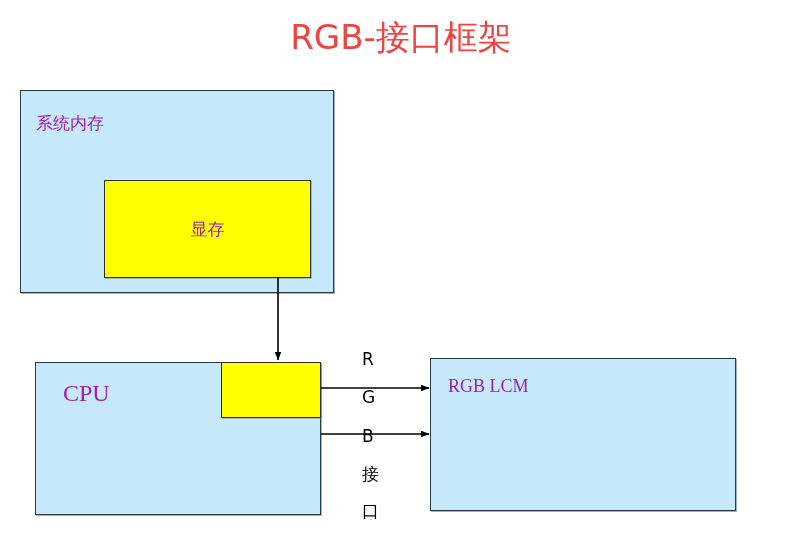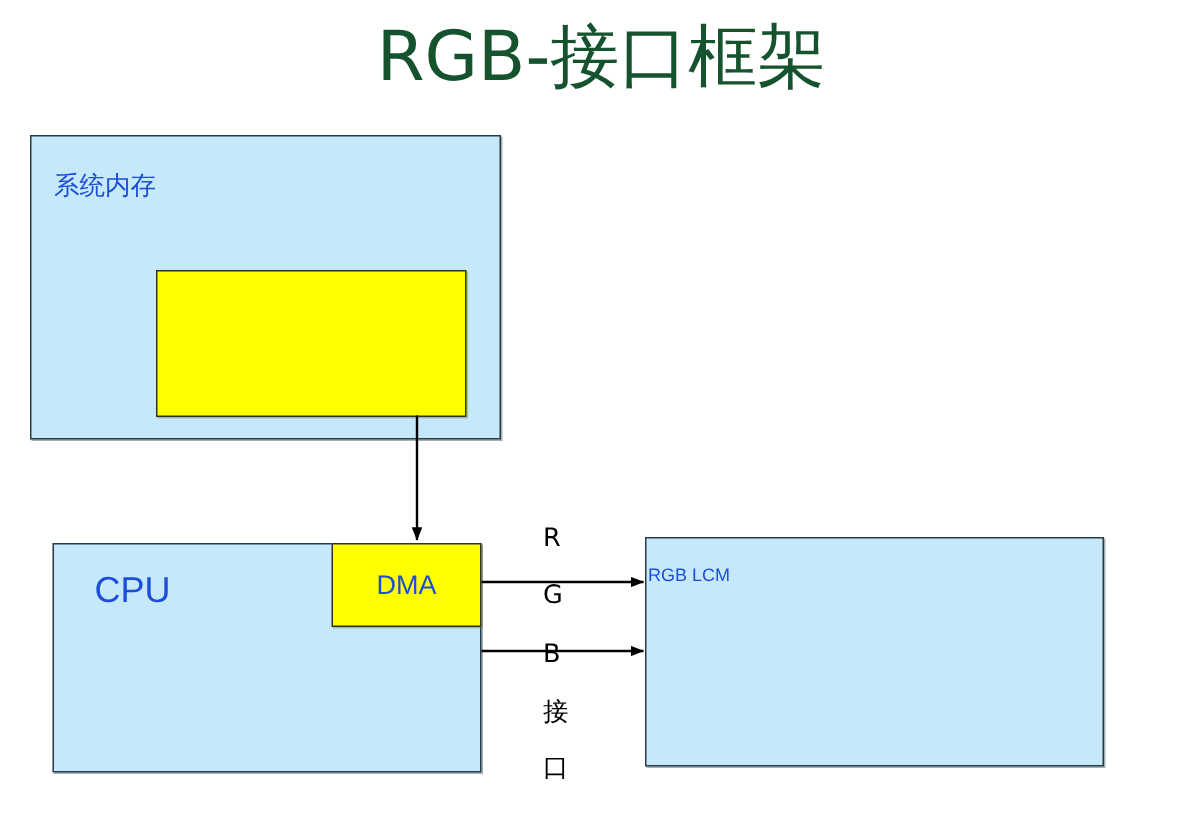--- a/index.html
+++ b/index.html
@@ -18,23 +18,23 @@
     overflow: hidden;
   }
 
   
   #title {
     position: absolute;
     left: 0;
     top: 8px;
     width: 802px;
     text-align: center;
-    font-size: 46px;
+    font-size: 34px;
     line-height: 58px;
-    color: #14532d;
+    color: #ef4444;
     font-family: "DejaVu Sans", "Liberation Sans", sans-serif;
     font-weight: 400;
     letter-spacing: 0px;
     white-space: nowrap;
   }
 
   
   .box {
     position: absolute;
     box-sizing: border-box;
@@ -46,23 +46,23 @@
     box-shadow: 1px 1px 0 rgba(90,110,125,0.55);
   }
   .box-yellow {
     background: #ffff00;
     border: 1px solid #30302a;
     box-shadow: 1px 1px 0 rgba(120,120,90,0.45);
   }
 
   .box-label {
     position: absolute;
-    color: #1d4ed8;
+    color: #a21caf;
     white-space: nowrap;
-    font-family: Liberation Sans, sans-serif;
+    font-family: Liberation Serif, serif;
   }
 
   
   #sys-mem-box { left: 20px;  top: 90px;  width: 314px; height: 203px; }
   #sys-mem-label { left: 36px; top: 112px; font-size: 17px; }
 
   
   #vram-box { left: 104px; top: 180px; width: 207px; height: 98px; }
   #vram-label {
     left: 104px; top: 180px; width: 207px; height: 98px;
@@ -77,21 +77,21 @@
   
   #dma-box { left: 221px; top: 362px; width: 100px; height: 56px; }
   #dma-label {
     left: 221px; top: 362px; width: 100px; height: 56px;
     display: flex; align-items: center; justify-content: center;
     font-size: 18px;
   }
 
   
   #lcm-box { left: 430px; top: 358px; width: 306px; height: 153px; }
-  #lcm-label { left: 432px; top: 376px; font-size: 12px; }
+  #lcm-label { left: 448px; top: 376px; font-size: 18px; }
 
   
   .signal-label {
     position: absolute;
     left: 362px;
     font-size: 17px;
     color: #000000;
     white-space: nowrap;
     font-family: "DejaVu Sans", "Liberation Sans", sans-serif;
   }
@@ -144,26 +144,26 @@
 <body>
 
 <div id="canvas">
 
   <div id="title">RGB-接口框架</div>
 
   <div id="sys-mem-box" class="box box-blue"></div>
   <div id="sys-mem-label" class="box-label">系统内存</div>
 
   <div id="vram-box" class="box box-yellow"></div>
+  <div id="vram-label" class="box-label">显存</div>
 
   <div id="cpu-box" class="box box-blue"></div>
   <div id="cpu-label" class="box-label">CPU</div>
 
   <div id="dma-box" class="box box-yellow"></div>
-  <div id="dma-label" class="box-label">DMA</div>
 
   <div id="lcm-box" class="box box-blue"></div>
   <div id="lcm-label" class="box-label">RGB LCM</div>
 
   <div id="sig-r" class="signal-label">R</div>
   <div id="sig-g" class="signal-label">G</div>
   <div id="sig-b" class="signal-label">B</div>
   <div id="sig-jie" class="signal-label">接</div>
   <div id="sig-kou" class="signal-label">口</div>
 

